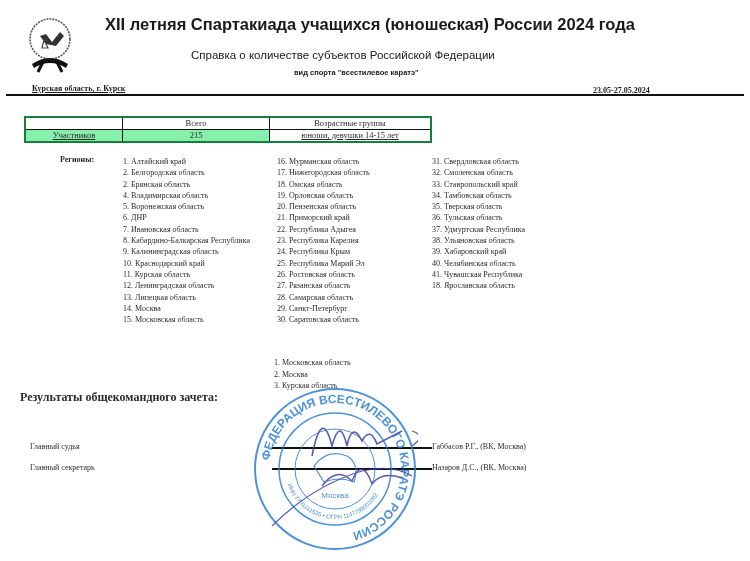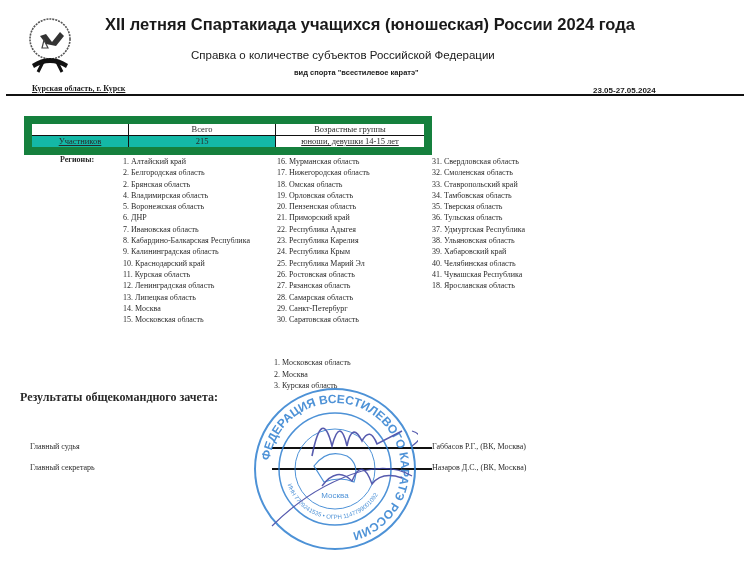--- a/index.html
+++ b/index.html
@@ -7,25 +7,25 @@
     width:750px; height:561px; background:#ffffff; position:relative; overflow:hidden;
     font-family:"Liberation Serif", serif; color:#2a2a2a;
   }
   .abs { position:absolute; }
   .logo { left:22px; top:14px; width:56px; height:60px; }
   .title { left:105px; top:15px; font-family:"Liberation Sans", sans-serif; font-weight:bold; font-size:16.5px; color:#1a1a1a; white-space:nowrap; }
   .subtitle { left:191px; top:49px; font-family:"Liberation Sans", sans-serif; font-weight:normal; font-size:11.5px; color:#1a1a1a; white-space:nowrap; }
   .sport { left:294px; top:68px; font-family:"Liberation Sans", sans-serif; font-weight:bold; font-size:7.5px; color:#1a1a1a; white-space:nowrap; }
   .hline { left:6px; top:94px; width:738px; height:2px; background:#111; }
   .loc { left:32px; top:84px; font-size:8px; font-weight:bold; color:#1a1a1a; text-decoration:underline; }
-  .dates { left:593px; top:86px; font-family:Liberation Sans, sans-serif; font-weight:bold; font-size:8px; color:#1a1a1a; text-decoration:underline; }
+  .dates { left:593px; top:86px; font-family:Liberation Serif, serif; font-weight:bold; font-size:8px; color:#1a1a1a; text-decoration:underline; }
 
-  table.summary { position:absolute; left:24px; top:116px; width:408px; border-collapse:collapse; border:8px solid #15803d; font-size:8.5px; }
+  table.summary { position:absolute; left:24px; top:116px; width:408px; border-collapse:collapse; border:2px solid #15803d; font-size:8.5px; }
   table.summary td { border:1px solid #111; height:11px; padding:0; text-align:center; line-height:11px; }
-  table.summary td.shaded { background:#14b8a6; }
+  table.summary td.shaded { background:#86efac; }
   table.summary td.label { text-decoration:underline; }
 
   .regions-label { left:60px; top:155px; font-size:8px; font-weight:bold; }
   .col { font-size:8px; line-height:11.3px; white-space:nowrap; }
   .col1 { left:123px; top:156px; }
   .col2 { left:277px; top:156px; }
   .col3 { left:432px; top:156px; }
 
   .results-label { left:20px; top:355px; font-size:12px; font-weight:bold;margin-top:35px; }
   .results { left:274px; top:357px; font-size:8px; line-height:11.5px; }

